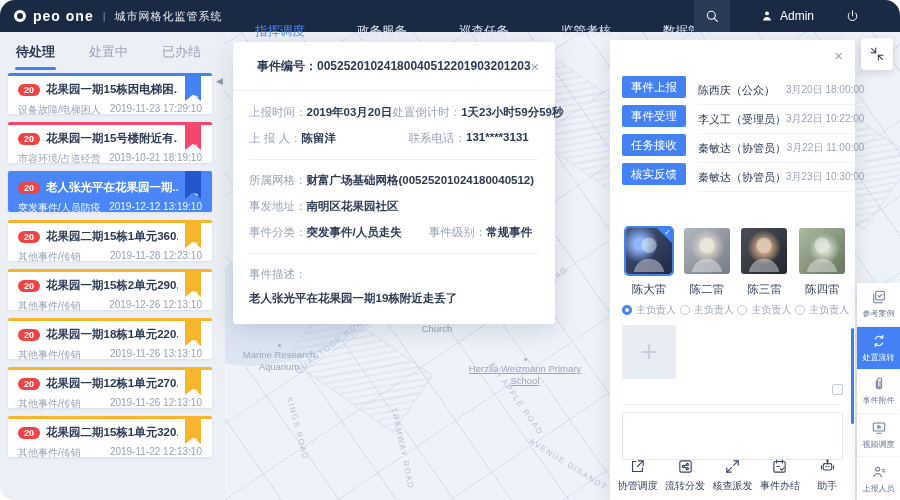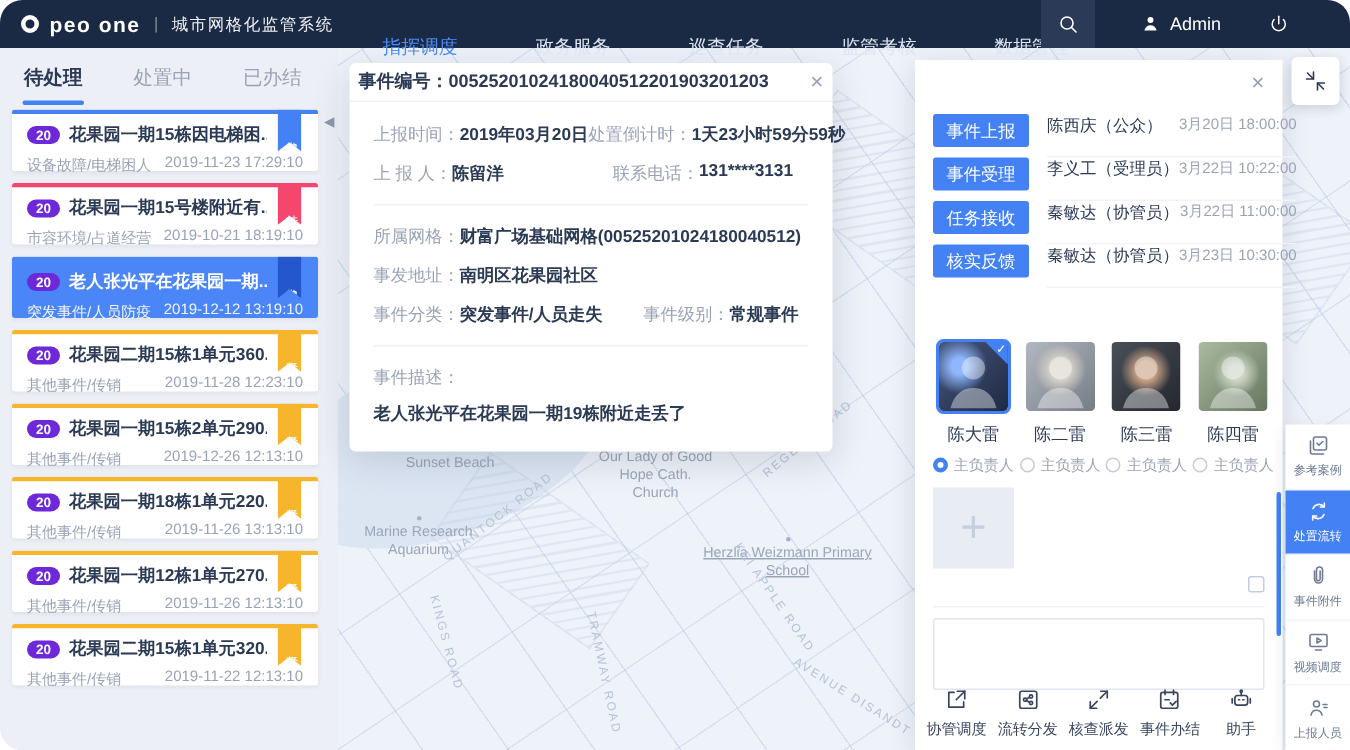--- a/index.html
+++ b/index.html
@@ -28,21 +28,21 @@
   .tab.active { color:#2b3a55; font-weight:bold; }
   .tab.active::after { content:""; position:absolute; left:-1px; right:-1px; bottom:-9px; height:3px; background:#4381f5; border-radius:2px; }
   .sidebar-collapse { position:absolute; right:2px; top:44px; font-size:9px; color:#8d97ad; cursor:pointer; }
   .cards { padding:1px 13px 0 8px; }
   .card { position:relative; height:41px; background:#fff; border-top:3px solid #4381f5; border-radius:2px; margin-bottom:8px; box-shadow:0 1px 3px rgba(27,42,68,.07); cursor:pointer; }
   .card.level-normal  { border-top-color:#4381f5; }
   .card.level-critical{ border-top-color:#f5476d; }
   .card.level-urgent  { border-top-color:#f7b52c; }
   .card.selected { background:#4a86f7; border-top-color:#4a86f7; }
   .card-row1 { display:flex; align-items:center; gap:6px; padding:6px 34px 0 10px; }
-  .badge { background:#6d28d9; color:#fff; font-size:9px; font-weight:bold; border-radius:8px; padding:1px 6px; line-height:10px; flex:none; }
+  .badge { background:#ef4444; color:#fff; font-size:9px; font-weight:bold; border-radius:8px; padding:1px 6px; line-height:10px; flex:none; }
   .card-title { font-size:11.5px; font-weight:bold; color:#2b3a55; white-space:nowrap; overflow:hidden; }
   .card.selected .card-title { color:#fff; }
   .card-row2 { display:flex; justify-content:space-between; padding:6px 10px 0; font-size:10px; color:#98a2b5; }
   .card.selected .card-row2 { color:rgba(255,255,255,.92); }
   .ribbon { position:absolute; top:-3px; right:11px; width:16px; height:28px; color:#fff; font-size:8.5px;
             writing-mode:vertical-rl; text-orientation:upright; letter-spacing:1px; text-align:center; padding-top:3px;
             clip-path:polygon(0 0,100% 0,100% 100%,50% 78%,0 100%); }
   .r-normal { background:#4381f5; } .r-critical { background:#f5476d; } .r-urgent { background:#f7b52c; }
   .card.selected .ribbon { background:#2457cc; }
 
@@ -67,40 +67,40 @@
   .road { position:absolute; color:#b6c2d6; font-size:8px; letter-spacing:1.5px; white-space:nowrap; z-index:2; }
   .road-1 { left:276px; top:256px; transform:rotate(-40deg); }
   .road-2 { left:62px;  top:308px; transform:rotate(-38deg); }
   .road-3 { left:136px; top:412px; transform:rotate(78deg); }
   .road-4 { left:248px; top:362px; transform:rotate(55deg); }
   .road-5 { left:298px; top:428px; transform:rotate(32deg); }
   .road-6 { left:40px;  top:392px; transform:rotate(75deg); }
 
   
   .modal { position:absolute; left:233px; top:42px; width:322px; background:#fff; border-radius:4px; box-shadow:0 6px 24px rgba(27,42,68,.15); z-index:20; }
-  .modal-header { height:26px; display:flex; align-items:center; justify-content:space-between; padding:0 6px; border-bottom:1px solid #eef1f6; }
+  .modal-header { height:49px; display:flex; align-items:center; justify-content:space-between; padding:0 24px; border-bottom:1px solid #eef1f6; }
   .modal-title { font-size:12px; font-weight:bold; color:#2b3a55; white-space:nowrap; }
   .x-btn { color:#98a2b5; font-size:15px; line-height:1; cursor:pointer; }
   .modal-body { padding:14px 16px 18px; font-size:11.5px; }
   .field-row { display:flex; margin-bottom:11px; }
   .f1 { width:55%; display:flex; } .f2 { flex:1; display:flex; }
   .lbl { color:#9aa3b5; white-space:nowrap; }
   .val { color:#2b3a55; font-weight:bold; white-space:nowrap; }
   .mdivider { height:1px; background:#eef1f6; margin:13px 0; }
   .desc-label { color:#9aa3b5; margin-bottom:9px; }
   .desc-text { color:#2b3a55; font-weight:bold; }
 
   
   .panel { position:absolute; left:610px; top:40px; width:245px; height:460px; background:#fff; box-shadow:0 4px 18px rgba(27,42,68,.13); z-index:15; }
   .panel-close { position:absolute; top:8px; right:12px; }
   .flow { position:absolute; left:12px; right:12px; top:36px; display:flex; }
   .flow-steps { width:64px; flex:none; }
   .step { height:22px; margin-bottom:7px; background:#4381f5; color:#fff; font-size:11.5px; display:flex; align-items:center; justify-content:center; border-radius:2px; cursor:pointer; }
   .flow-rows { flex:1; margin-left:12px; }
-  .frow { height:29px; display:flex; align-items:flex-start; justify-content:space-between; border-bottom:1px solid #f0f3f8; }
+  .frow { height:29px; display:flex; align-items:center; justify-content:space-between; border-bottom:1px solid #f0f3f8; }
   .frow .nm { color:#2b3a55; font-size:11px; white-space:nowrap; }
   .frow .tm { color:#9aa3b5; font-size:10px; white-space:nowrap; }
   .handlers { position:absolute; left:10px; right:4px; top:188px; display:flex; }
   .handler { width:58px; }
   .avatar { width:46px; height:46px; border-radius:3px; position:relative; margin:0 auto; cursor:pointer; }
   .avatar svg { position:absolute; left:0; top:0; }
   .avatar.selected { outline:2px solid #4381f5; }
   .check-badge { position:absolute; top:0; right:0; width:15px; height:15px; background:#4381f5; clip-path:polygon(0 0,100% 0,100% 100%);
                  color:#fff; font-size:8px; line-height:9px; text-align:right; padding-right:1px; }
   .av-1 { background:radial-gradient(circle at 30% 35%, #8fb7ff 0 12%, transparent 42%), linear-gradient(135deg,#46557a,#1e2a45); }

